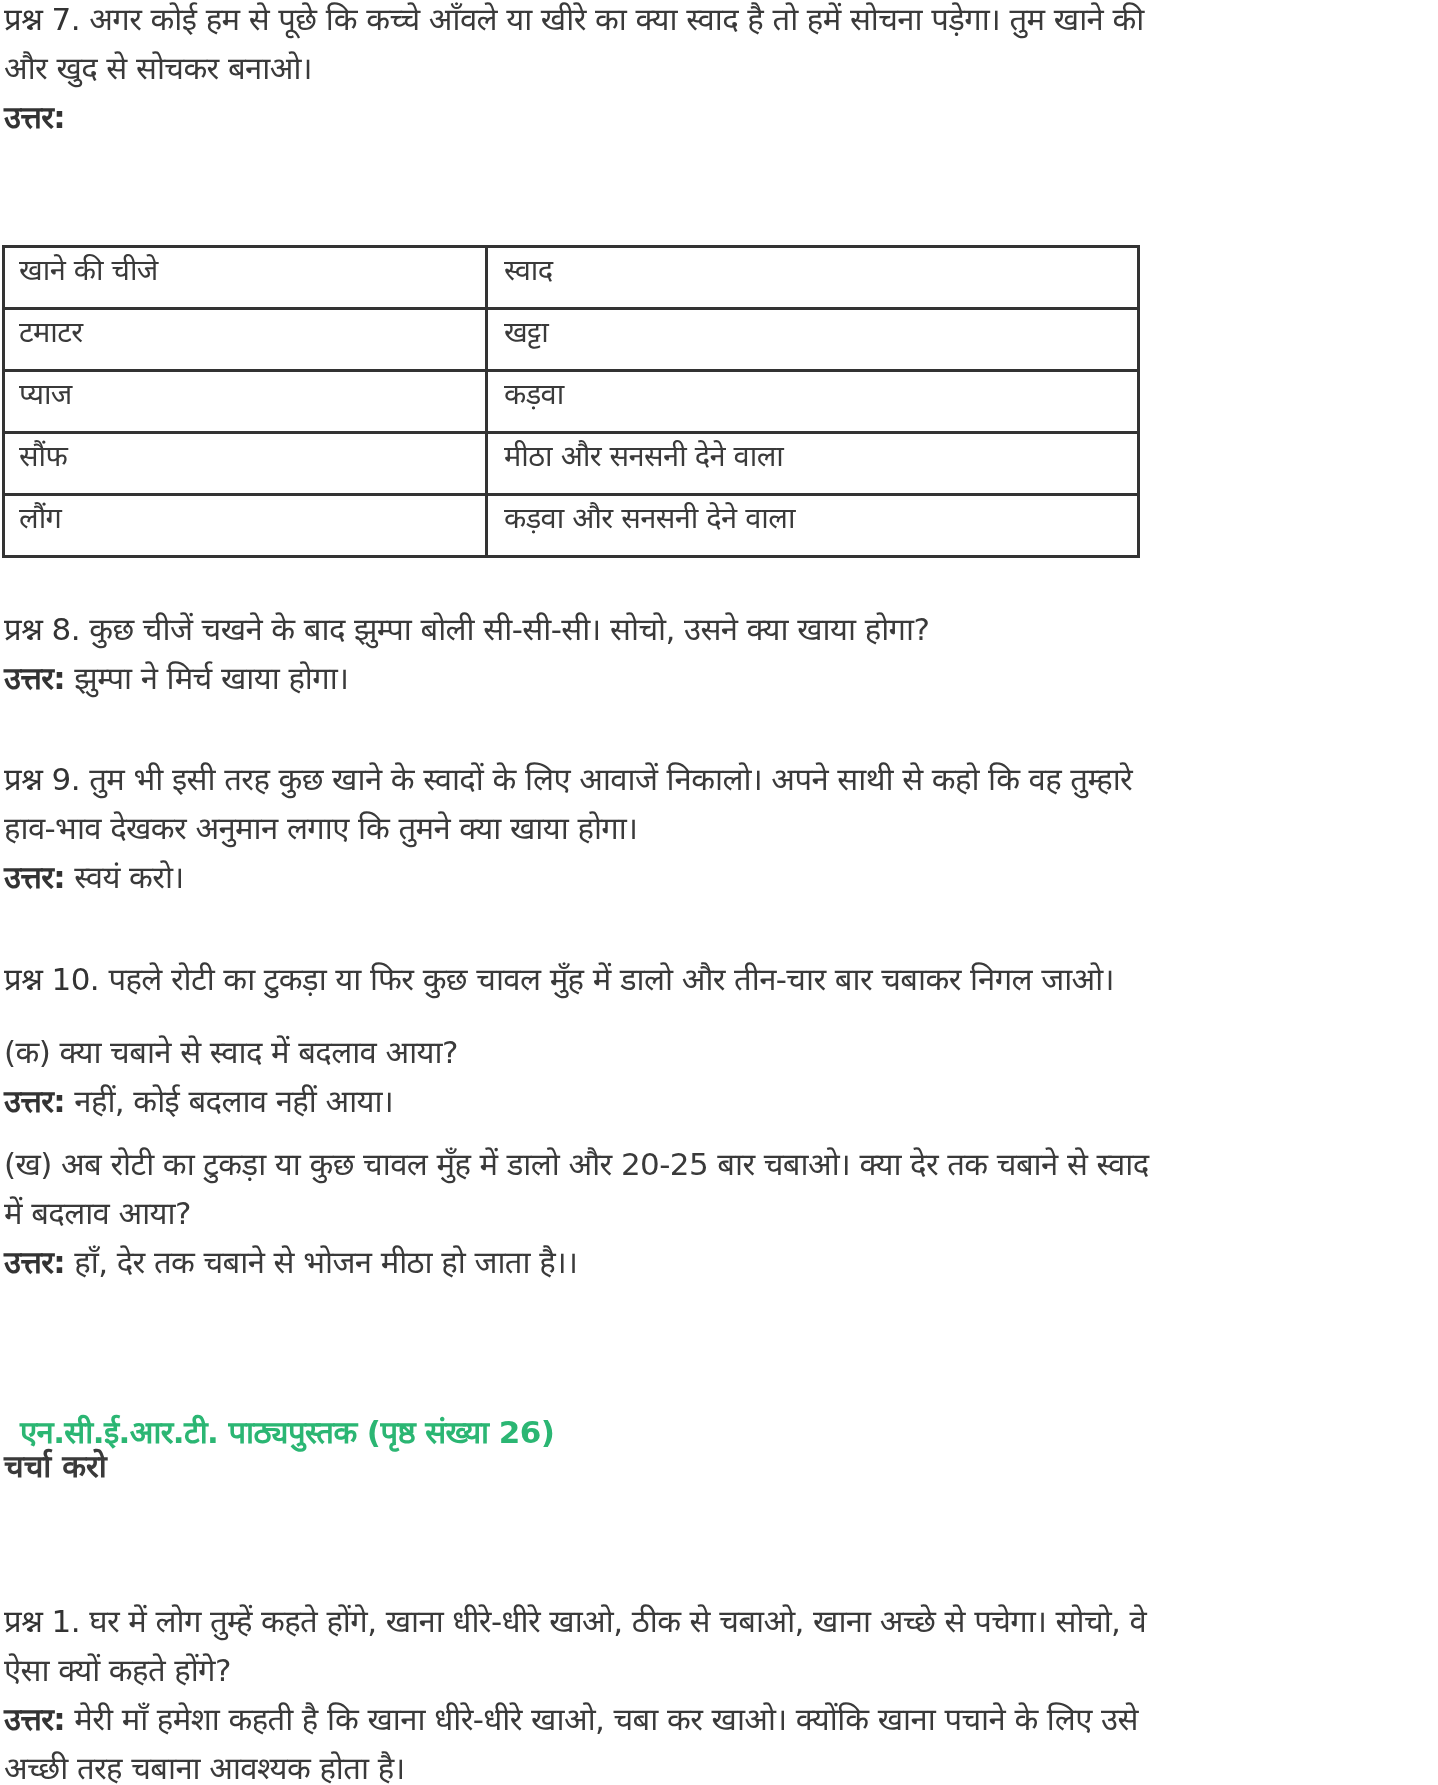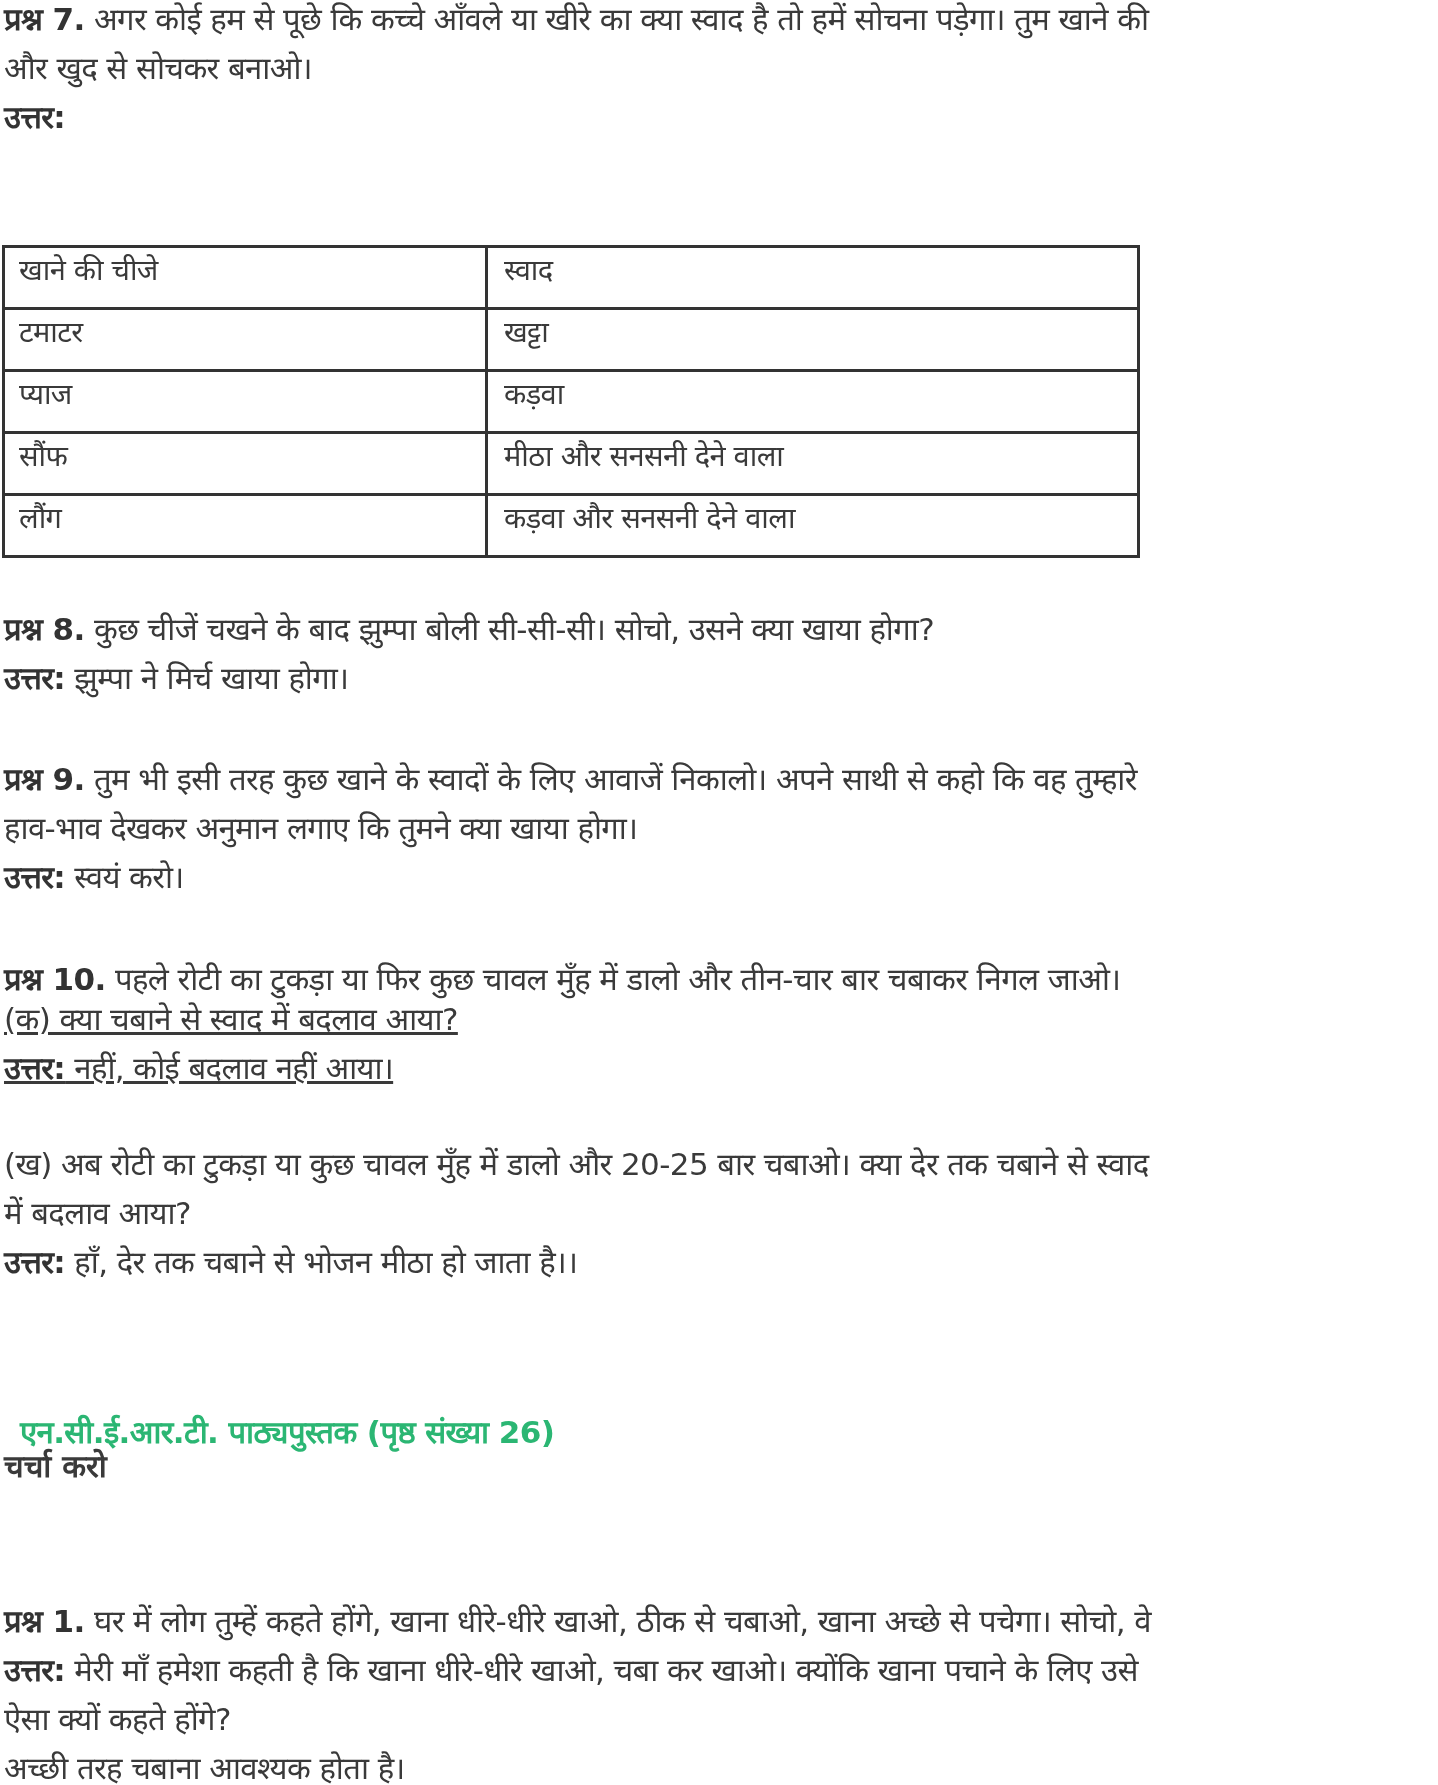--- a/index.html
+++ b/index.html
@@ -25,21 +25,21 @@
     position: absolute;
     left: 4px;
     font-size: 31px;
     line-height: 49px;
     letter-spacing: -0.6px;
     white-space: nowrap;
     transform-origin: left top;
   }
   .para .line { display: block; }
   .label {
-    font-weight: bold;
+    font-weight: normal;
     color: #333333;
     margin-top: 36px;
   }
   .answer-label {
     font-weight: bold;
     color: #333333;
   }
   table.taste {
     position: absolute;
     left: 2px;
@@ -124,34 +124,34 @@
   <div class="para" style="top:755px;">
     <span class="line"><span class="label">प्रश्न 9.</span><span> तुम भी इसी तरह कुछ खाने के स्वादों के लिए आवाजें निकालो। अपने साथी से कहो कि वह तुम्हारे</span></span>
     <span class="line">हाव-भाव देखकर अनुमान लगाए कि तुमने क्या खाया होगा।</span>
     <span class="line"><span class="answer-label">उत्तर:</span><span> स्वयं करो।</span></span>
   </div>
 
   <div class="para" style="top:955px;">
     <span class="line"><span class="label">प्रश्न 10.</span><span> पहले रोटी का टुकड़ा या फिर कुछ चावल मुँह में डालो और तीन-चार बार चबाकर निगल जाओ।</span></span>
   </div>
 
-  <div class="para" style="top:995px;text-decoration:underline;">
+  <div class="para" style="top:1028px;">
     <span class="line">(क) क्या चबाने से स्वाद में बदलाव आया?</span>
     <span class="line"><span class="answer-label">उत्तर:</span><span> नहीं, कोई बदलाव नहीं आया।</span></span>
   </div>
 
   <div class="para" style="top:1140px;">
     <span class="line">(ख) अब रोटी का टुकड़ा या कुछ चावल मुँह में डालो और 20-25 बार चबाओ। क्या देर तक चबाने से स्वाद</span>
     <span class="line">में बदलाव आया?</span>
     <span class="line"><span class="answer-label">उत्तर:</span><span> हाँ, देर तक चबाने से भोजन मीठा हो जाता है।।</span></span>
   </div>
 
   <div class="green-heading">एन.सी.ई.आर.टी. पाठ्यपुस्तक (पृष्ठ संख्या 26)</div>
   <div class="sub-heading">चर्चा करो</div>
 
   <div class="para" style="top:1597px;">
     <span class="line"><span class="label">प्रश्न 1.</span><span> घर में लोग तुम्हें कहते होंगे, खाना धीरे-धीरे खाओ, ठीक से चबाओ, खाना अच्छे से पचेगा। सोचो, वे</span></span>
+    <span class="line">ऐसा क्यों कहते होंगे?</span>
     <span class="line"><span class="answer-label">उत्तर:</span><span> मेरी माँ हमेशा कहती है कि खाना धीरे-धीरे खाओ, चबा कर खाओ। क्योंकि खाना पचाने के लिए उसे</span></span>
-    <span class="line">ऐसा क्यों कहते होंगे?</span>
     <span class="line">अच्छी तरह चबाना आवश्यक होता है।</span>
   </div>
 
 </div>
 
 </body></html>

